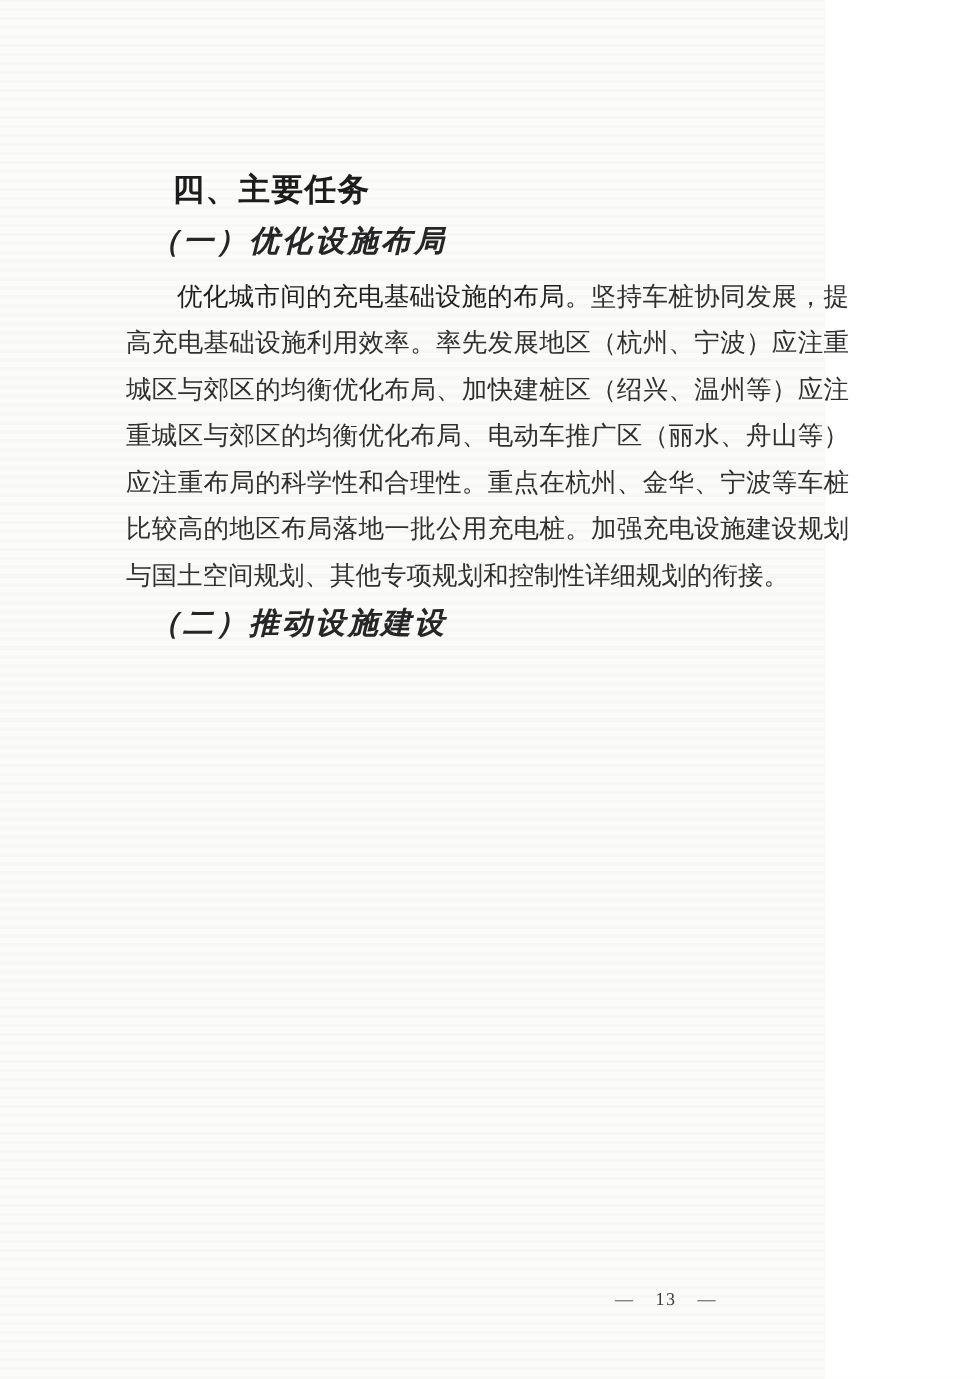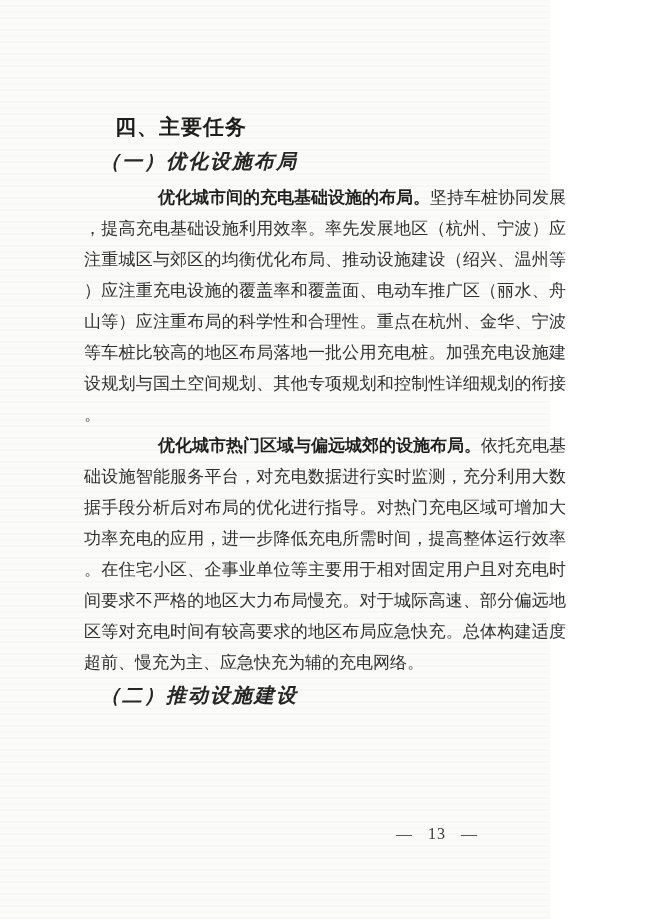--- a/index.html
+++ b/index.html
@@ -53,52 +53,48 @@
     font-size: 17px;
     line-height: 31px;
     text-align: justify;
     text-indent: 2em;
     word-break: break-all;
     line-break: anywhere;
     color: #303030;
   }
   .para .lead {
     font-family: "Liberation Sans", "DejaVu Sans", sans-serif;
-    font-weight: 700;
+    font-weight: 400;
     color: #1f1f1f;
-    margin-left: 40px;
   }
   .footer {
     position: absolute;
-    top: 822px;
+    top: 854px;
     right: 72px;
-    font-size: 16px;
+    font-size: 12px;
     line-height: 24px;
     color: #3a3a3a;
     word-spacing: 10px;
     letter-spacing: 1px;
   }
 </style>
 </head>
 <body>
 
 <div class="page">
   <div class="content">
 
     <h1 class="section-heading">四、主要任务</h1>
 
     <h2 class="subheading">（一）优化设施布局</h2>
 
     <p class="para">
-      <span class="lead">优化城市间的充电基础设施的布局。</span><span>坚持车桩协同发展，提高充电基础设施利用效率。率先发展地区（杭州、宁波）应注重城区与郊区的均衡优化布局、推动设施建设（绍兴、温州等）应注重充电设施的覆盖率和覆盖面、电动车推广区（丽水、舟山等）应注重布局的科学性和合理性。重点在杭州、金华、宁波等车桩比较高的地区布局落地一批公用充电桩。加强充电设施建设规划与国土空间规划、其他专项规划和控制性详细规划的衔接。</span>
+      <span class="lead">优化城市间的充电基础设施的布局。</span><span>坚持车桩协同发展，提高充电基础设施利用效率。率先发展地区（杭州、宁波）应注重城区与郊区的均衡优化布局、加快建桩区（绍兴、温州等）应注重城区与郊区的均衡优化布局、电动车推广区（丽水、舟山等）应注重布局的科学性和合理性。重点在杭州、金华、宁波等车桩比较高的地区布局落地一批公用充电桩。加强充电设施建设规划与国土空间规划、其他专项规划和控制性详细规划的衔接。</span>
     </p>
 
-    <p class="para">
-      <span class="lead">优化城市热门区域与偏远城郊的设施布局。</span><span>依托充电基础设施智能服务平台，对充电数据进行实时监测，充分利用大数据手段分析后对布局的优化进行指导。对热门充电区域可增加大功率充电的应用，进一步降低充电所需时间，提高整体运行效率。在住宅小区、企事业单位等主要用于相对固定用户且对充电时间要求不严格的地区大力布局慢充。对于城际高速、部分偏远地区等对充电时间有较高要求的地区布局应急快充。总体构建适度超前、慢充为主、应急快充为辅的充电网络。</span>
-    </p>
 
     <h2 class="subheading">（二）推动设施建设</h2>
 
 
   </div>
 
   <div class="footer">— 13 —</div>
 </div>
 
 </body></html>

